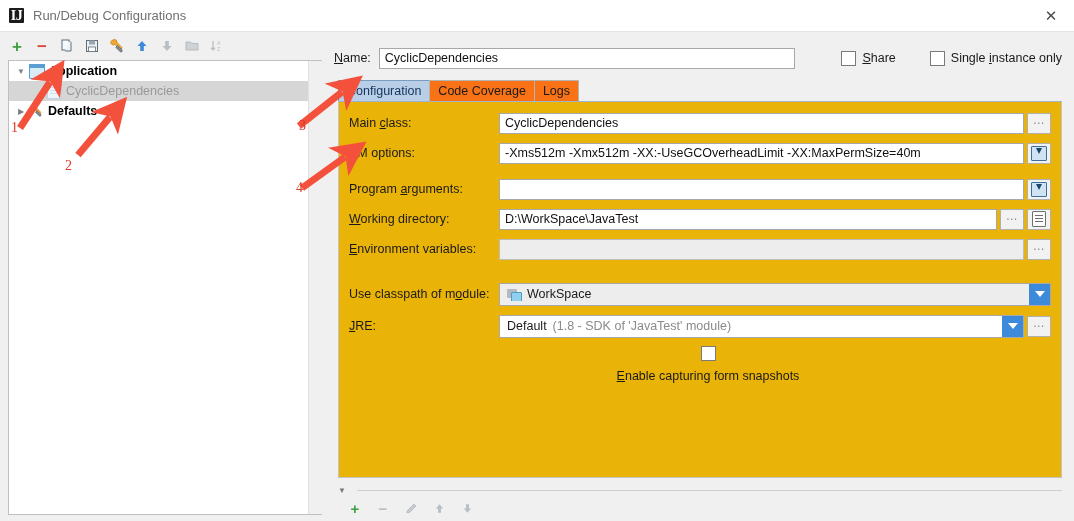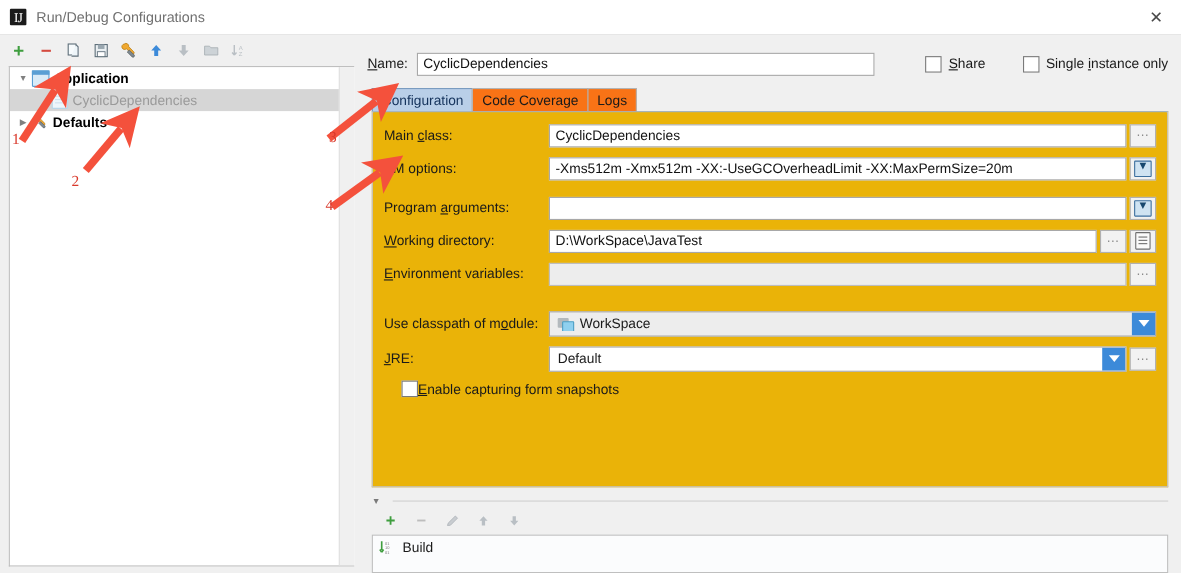--- a/index.html
+++ b/index.html
@@ -30,21 +30,21 @@
   }
   .ij-icon {
     width: 15px; height: 15px;
     background: #1b1b1b;
     border-radius: 1px;
     display: inline-flex; align-items: center; justify-content: center;
     margin-right: 9px;
     flex: 0 0 auto;
   }
   .ij-icon span {
-    color: #fff; font-size: 12px; font-weight: normal;
+    color: #fff; font-size: 14px; font-weight: bold;
     font-family: "Liberation Serif", serif;
     letter-spacing: -0.5px;
     line-height: 1;
   }
   .title-text {
     font-size: 13px;
     color: #707070;
   }
   .close-btn {
     position: absolute; right: 0; top: 0;
@@ -282,22 +282,22 @@
   .ic-module::before {
     content:""; position:absolute; left:0; top:1px; width:10px; height:9px;
     background:#b3b9bd; border-radius:1px;
   }
   .ic-module::after {
     content:""; position:absolute; left:4px; top:4px; width:9px; height:8px;
     background:#8fd0ef; border:1px solid #4c9ec4; border-radius:1px;
   }
   .jre-dim { color: #8a8a8a; }
   .snapshot-row {
-    display: flex; align-items: center; 
-    margin-left: 16px;
+    display: flex; align-items: center; gap: 8px;
+    margin-left: 16px; flex-direction: column;
   }
   
   .before-wrap { margin-left: 4px; padding-top: 8px; }
   .before-head {
     display: flex; align-items: center; gap: 5px;
     font-size: 12.5px;
     white-space: nowrap;
   }
   .before-head .rule { flex: 1; height: 1px; background: #cfcfcf; margin-left: 6px;}
   .tri { color: #7a7a7a; font-size: 8px; }
@@ -456,21 +456,21 @@
           <div class="form-row">
             <span class="form-lbl">Main <span class="u">c</span>lass:</span>
             <div class="txtfield grow">CyclicDependencies</div>
             <div class="sqbtn">
                 <span class="dots">…</span>
               </div>
           </div>
 
           <div class="form-row" style="margin-bottom:14px">
             <span class="form-lbl"><span class="u">V</span>M options:</span>
-            <div class="txtfield grow">-Xms512m  -Xmx512m   -XX:-UseGCOverheadLimit   -XX:MaxPermSize=20m</div>
+            <div class="txtfield grow">-Xms512m  -Xmx512m   -XX:-UseGCOverheadLimit   -XX:MaxPermSize=40m</div>
             <div class="sqbtn">
                 <span class="expand-ic"></span>
               </div>
           </div>
 
           <div class="form-row">
             <span class="form-lbl">Program <span class="u">a</span>rguments:</span>
             <div class="txtfield grow"></div>
             <div class="sqbtn">
                 <span class="expand-ic"></span>
@@ -505,20 +505,21 @@
               </span>
               <span class="combo-arrow"></span>
             </div>
           </div>
 
           <div class="form-row" style="height:24px">
             <span class="form-lbl"><span class="u">J</span>RE:</span>
             <div class="combo grow">
               <span class="combo-text">
                 <span>Default</span>
+                <span class="jre-dim">(1.8 - SDK of 'JavaTest' module)</span>
               </span>
               <span class="combo-arrow"></span>
             </div>
             <div class="sqbtn">
                 <span class="dots">…</span>
               </div>
           </div>
 
           <div class="snapshot-row">
             <span class="chk"></span>
@@ -547,33 +548,20 @@
           </div>
           <div class="tbtn">
             <svg width="15" height="15" viewBox="0 0 16 16">
               <path d="M8 3.5 L12 8 L9.6 8 L9.6 12.5 L6.4 12.5 L6.4 8 L4 8 Z" fill="#b9bfc4"></path>
             </svg>
           </div>
           <div class="tbtn">
             <svg width="15" height="15" viewBox="0 0 16 16">
               <path d="M8 12.5 L4 8 L6.4 8 L6.4 3.5 L9.6 3.5 L9.6 8 L12 8 Z" fill="#b9bfc4"></path>
             </svg>
-          </div>
-        </div>
-        <div class="bl-list" style="height:33px">
-          <div class="bl-item">
-            <span class="ic-build">
-              <svg width="16" height="14" viewBox="0 0 16 14">
-                <path d="M3 1 L3 9 M3 11 L1.3 8.6 M3 11 L4.7 8.6" stroke="#3f9e3f" stroke-width="1.5" fill="none"></path>
-                <text x="6" y="4.3" font-size="3.6" fill="#777" font-family="Liberation Sans, sans-serif">01</text>
-                <text x="6" y="8.3" font-size="3.6" fill="#777" font-family="Liberation Sans, sans-serif">10</text>
-                <text x="6" y="12.3" font-size="3.6" fill="#777" font-family="Liberation Sans, sans-serif">01</text>
-              </svg>
-            </span>
-            <span>Build</span>
           </div>
         </div>
       </div>
 
     </div>
   </div>
 
   <svg class="anno" style="left:0;top:0;width:1074px;height:521px">
     <defs>
       <marker id="ah" markerWidth="5" markerHeight="5" refX="1.2" refY="2.5" orient="auto">

